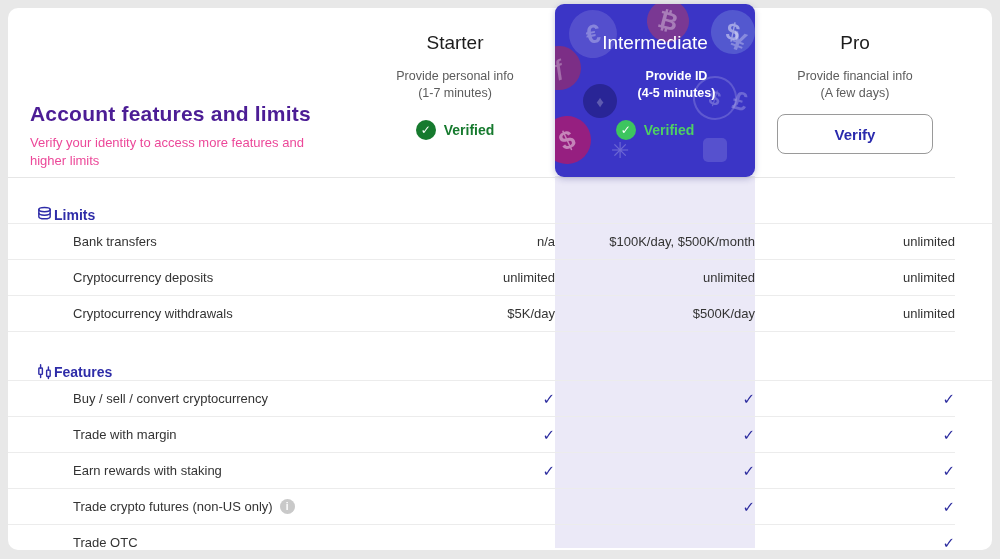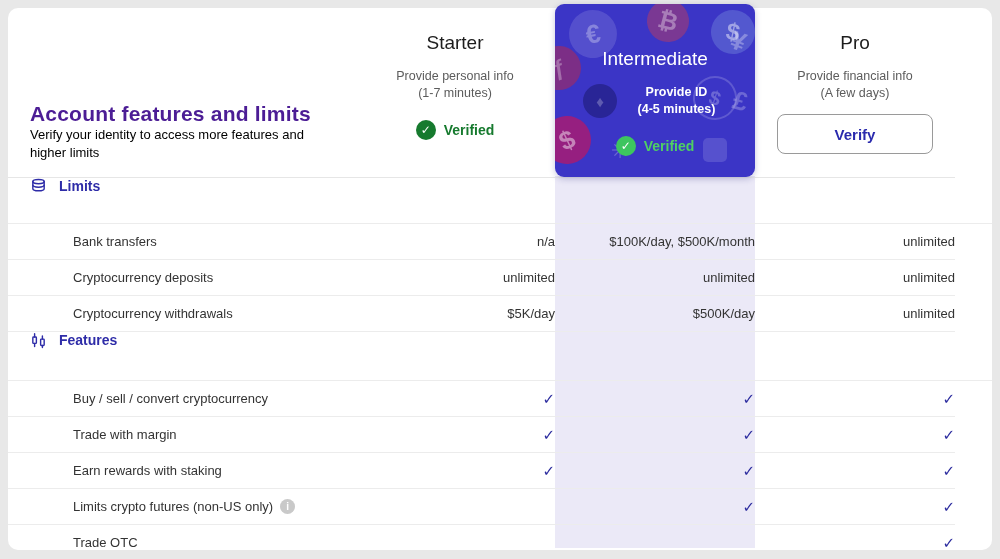--- a/index.html
+++ b/index.html
@@ -3,46 +3,46 @@
 <meta charset="utf-8">
 <style>
   html,body{margin:0;padding:0;background:#e8e8e8;width:1000px;height:559px;overflow:hidden;
     font-family:"Liberation Sans","DejaVu Sans",sans-serif;-webkit-font-smoothing:antialiased;}
   .card{position:relative;margin:8px;width:984px;height:542px;background:#ffffff;border-radius:10px;}
   .cols{display:grid;grid-template-columns:1fr 200px 200px 200px;margin-right:37px;}
   
   .header{height:169px;position:relative;z-index:1;border-bottom:1px solid #e6e6e6;}
   .intro{padding:46px 30px 0 22px;}
   .page-title{font-size:21px;font-weight:700;color:#4c1d95;letter-spacing:.2px;margin-top:48px;}
-  .page-subtitle{margin-top:0;font-size:13px;line-height:18px;color:#000000;max-width:290px;}
+  .page-subtitle{margin-top:8px;font-size:13px;line-height:18px;color:#ec4899;max-width:290px;}
   .tier{ text-align:center;padding-top:24px;}
   .tier-name{font-size:19px;font-weight:400;color:#1d1d1d;}
   .tier-desc{margin-top:14px;font-size:12.5px;line-height:17px;color:#5c5c5c;}
   .verified{margin-top:18px;display:flex;align-items:center;justify-content:center;gap:8px;
     font-size:14px;font-weight:700;}
   .vcircle{width:20px;height:20px;border-radius:50%;display:flex;align-items:center;justify-content:center;
     color:#fff;font-size:12px;font-weight:700;}
   .verified.dark{color:#167a2e;}
   .verified.dark .vcircle{background:#167a2e;}
   .verified.light{color:#4fcf63;}
   .verified.light .vcircle{background:#3dc55f;}
   .verify-btn{margin-top:12px;width:156px;height:40px;background:#fff;border:1.5px solid #9a9a9a;
     border-radius:8px;font-size:15px;font-weight:700;color:#2a2aad;cursor:pointer;
     font-family:"Liberation Sans","DejaVu Sans",sans-serif;}
   
   .int-card{position:absolute;left:547px;top:-4px;width:200px;height:173px;background:#3b35c6;
     border-radius:9px;z-index:2;overflow:hidden;text-align:center;box-shadow:0 2px 6px rgba(30,30,120,.25);}
-  .int-card .tier-name{color:#ffffff;position:relative;z-index:3;margin-top:44px;}
+  .int-card .tier-name{color:#ffffff;position:relative;z-index:3;margin-top:28px;}
   .int-card .tier-desc{color:#ffffff;font-weight:700;position:relative;z-index:3;padding-left:43px;}
   .int-card .verified{position:relative;z-index:3;}
   .deco{position:absolute;display:flex;align-items:center;justify-content:center;font-weight:700;z-index:1;}
   
   .hl-strip{position:absolute;left:547px;top:168px;bottom:2px;width:200px;background:#ebe9f7;z-index:0;}
   
-  .section-header{height:45px;display:flex;align-items:flex-start;gap:12px;padding-left:22px;
+  .section-header{height:45px;display:flex;align-items:flex-end;gap:1px;padding-left:28px;
     border-bottom:1px solid #ececec;position:relative;z-index:1;}
   .section-header.tall{height:48px;}
   .sec-title{font-size:14px;font-weight:700;color:#2e2ca8;}
   .sec-icon{display:flex;color:#2e2ca8;}
   .row{height:35px;align-items:center;border-bottom:1px solid #ececec;position:relative;z-index:1;padding-left:43px;}
   .row.last{border-bottom:none;}
   .cell{font-size:13px;color:#333;}
   .cell.label{padding-left:22px;display:flex;align-items:center;gap:7px;}
   .cell.val{text-align:right;}
   .cell.check{color:#2b2b9e;font-weight:700;font-size:15px;}
@@ -165,21 +165,21 @@
     <div class="cell val check">✓</div>
   </div>
   <div class="row cols">
     <div class="cell label">Earn rewards with staking</div>
     <div class="cell val check">✓</div>
     <div class="cell val check">✓</div>
     <div class="cell val check">✓</div>
   </div>
   <div class="row cols">
     <div class="cell label">
-      <span>Limits crypto futures (non-US only)</span>
+      <span>Trade crypto futures (non-US only)</span>
       <span class="info-dot">i</span>
     </div>
     <div class="cell val check"></div>
     <div class="cell val check">✓</div>
     <div class="cell val check">✓</div>
   </div>
   <div class="row cols last">
     <div class="cell label">Trade OTC</div>
     <div class="cell val check"></div>
     <div class="cell val check"></div>

